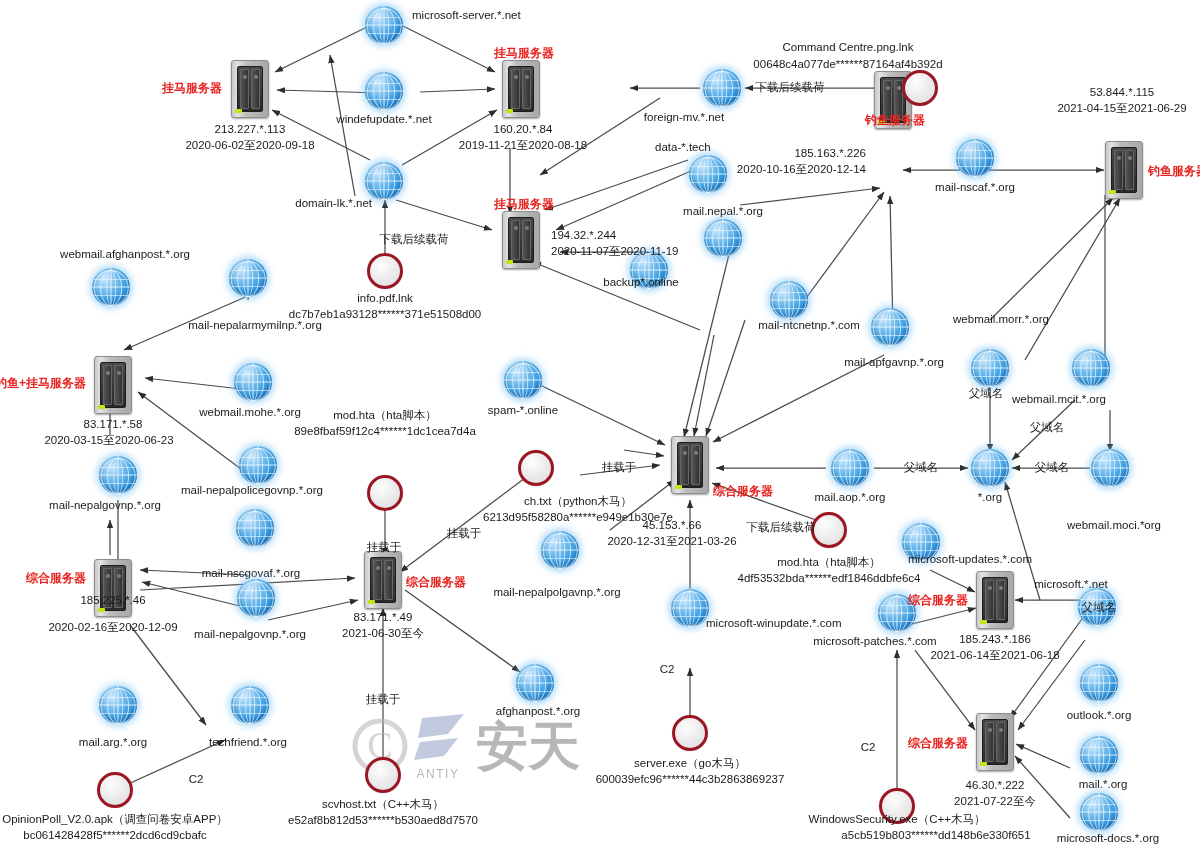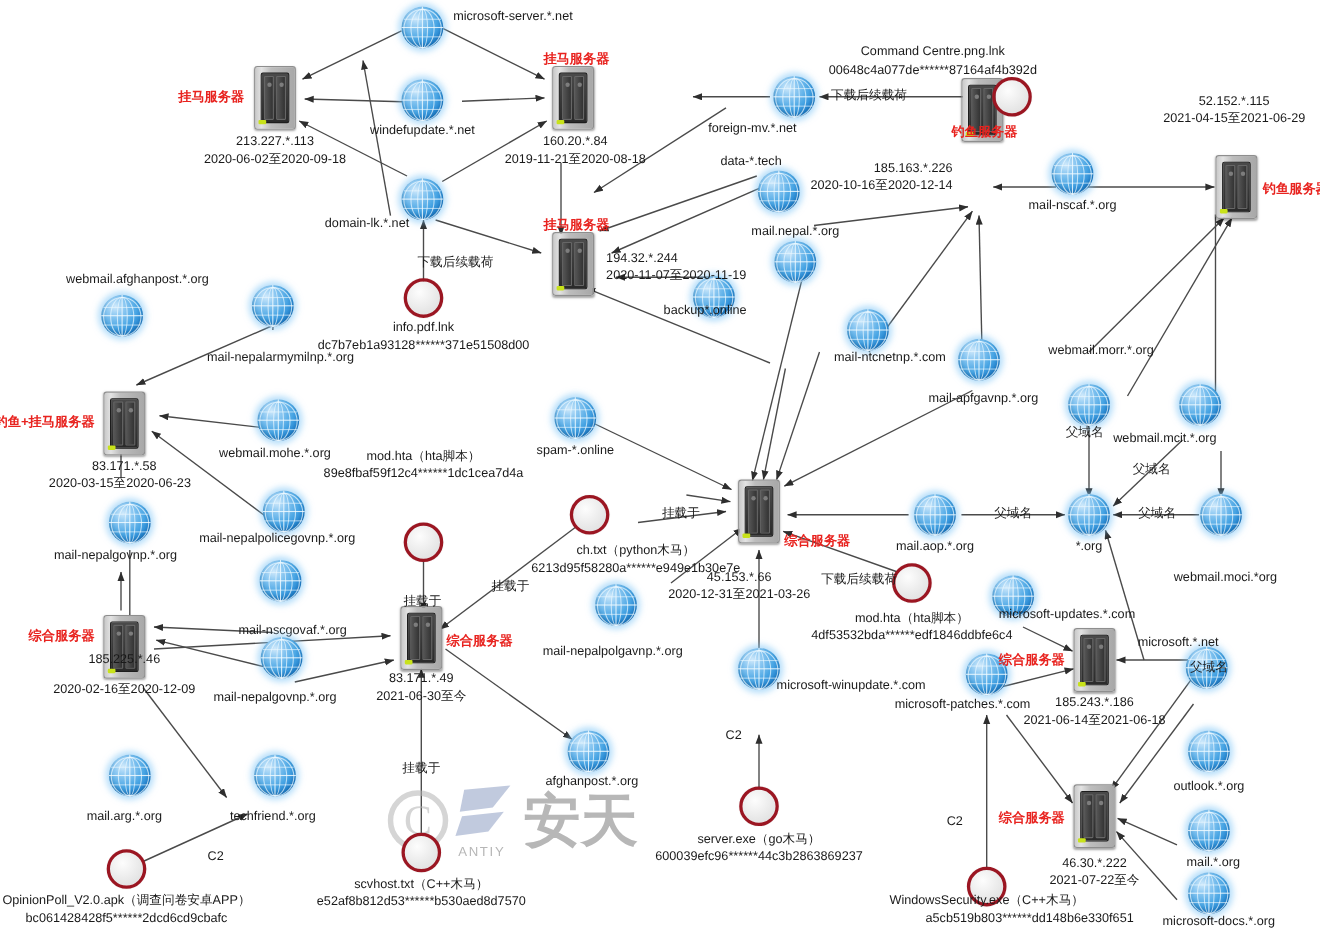--- a/index.html
+++ b/index.html
@@ -394,21 +394,21 @@
 
   <div class="node" style="left:255px;top:528px">
     <div class="globe">
         <i class="m1"></i>
         <i class="m2"></i>
         <i class="m3"></i>
         <i class="lat a"></i>
         <i class="lat b"></i>
       </div>
   </div>
-  <div class="lbl c" style="left:266px;top:566px">mail-nscgovaf.*.org</div>
+  <div class="lbl c" style="left:251px;top:566px">mail-nscgovaf.*.org</div>
 
   <div class="node" style="left:256px;top:598px">
     <div class="globe">
         <i class="m1"></i>
         <i class="m2"></i>
         <i class="m3"></i>
         <i class="lat a"></i>
         <i class="lat b"></i>
       </div>
   </div>
@@ -590,21 +590,21 @@
   <div class="node" style="left:1124px;top:170px">
     <div class="server">
       <div class="bays">
           <div class="bay"></div>
           <div class="bay"></div>
         </div>
         <div class="led"></div>
     </div>
   </div>
   <div class="lbl red" style="left:1148px;top:163px">钓鱼服务器</div>
-  <div class="lbl c" style="left:1122px;top:85px">52.152.*.115</div>
+  <div class="lbl c" style="left:1122px;top:85px">53.844.*.115</div>
   <div class="lbl c" style="left:1122px;top:101px">2021-04-15至2021-06-29</div>
 
   <div class="node" style="left:113px;top:385px">
     <div class="server">
       <div class="bays">
           <div class="bay"></div>
           <div class="bay"></div>
         </div>
         <div class="led"></div>
     </div>

